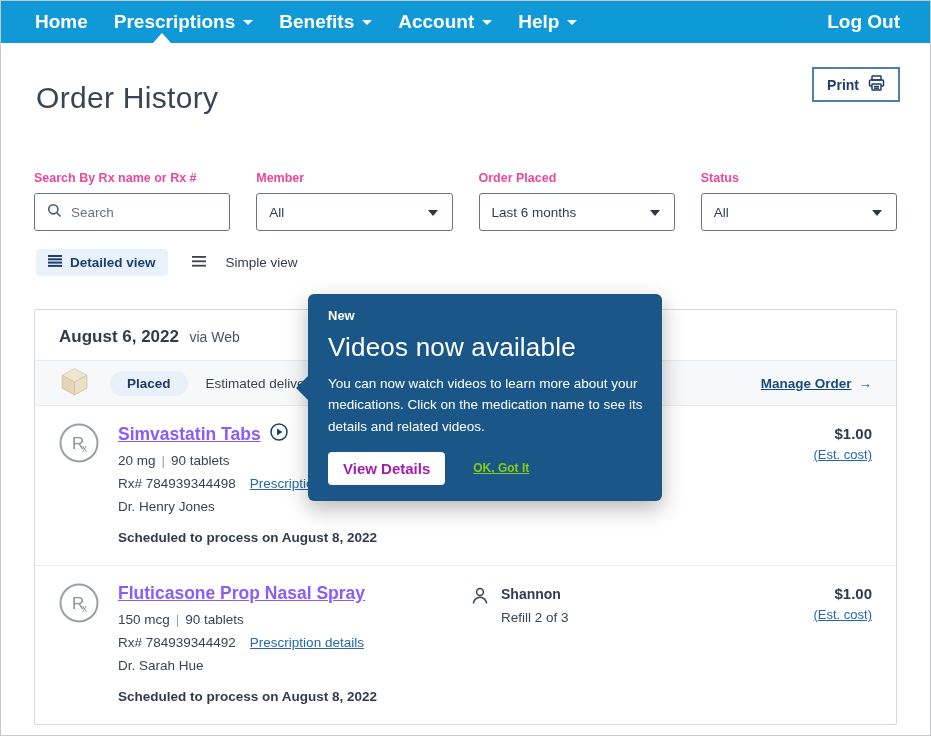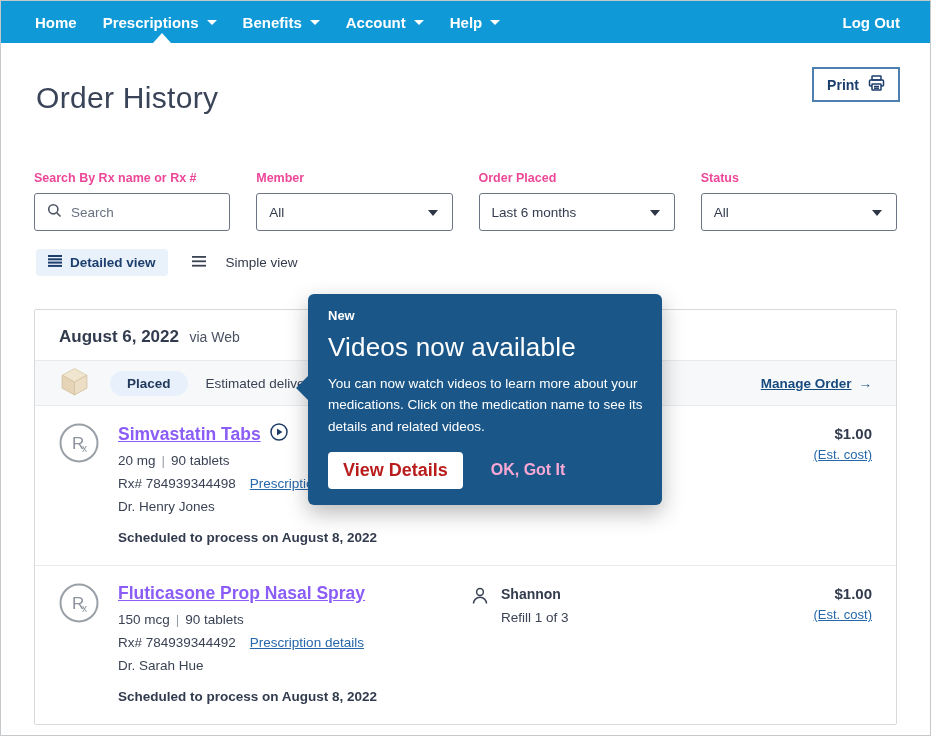--- a/index.html
+++ b/index.html
@@ -9,21 +9,21 @@
     width:931px; height:736px; background:#fff;
     border:1px solid #c6c9cc; position:relative; overflow:hidden;
     margin:0 auto;
   }
   
   .topnav {
     height:42px; background:#0f9ad7; display:flex; align-items:center;
     padding:0 30px 0 34px; position:relative;
   }
   .nav-item {
-    color:#fff; font-weight:bold; font-size:15px; margin-right:26px;
+    color:#fff; font-weight:bold; font-size:19px; margin-right:26px;
     display:flex; align-items:center; cursor:pointer; position:relative; height:42px;
   }
   .nav-caret {
     width:0; height:0; border-left:5px solid transparent; border-right:5px solid transparent;
     border-top:5px solid #fff; margin-left:8px; display:inline-block;
   }
   .nav-logout { margin-left:auto; margin-right:0; }
   .nav-notch {
     position:absolute; left:152px; bottom:0; width:0; height:0;
     border-left:9px solid transparent; border-right:9px solid transparent;
@@ -115,24 +115,24 @@
   .popup-arrow {
     position:absolute; left:-12px; top:82px; width:0; height:0;
     border-top:12px solid transparent; border-bottom:12px solid transparent;
     border-right:12px solid #1a5788;
   }
   .popup-tag { font-size:13px; font-weight:bold; }
   .popup-title { font-size:26px; font-weight:300; margin-top:9px; letter-spacing:.2px; }
   .popup-body { font-size:13.5px; line-height:1.58; margin-top:10px; width:318px; }
   .popup-actions { display:flex; align-items:center; gap:28px; margin-top:15px; }
   .popup-primary {
-    background:#fff; color:#b91c1c; font-weight:bold; font-size:18px; border:none;
+    background:#fff; color:#a21caf; font-weight:bold; font-size:15px; border:none;
     border-radius:4px; padding:8px 15px; cursor:pointer; font-family:inherit;
   }
-  .popup-secondary { font-size:16px; font-weight:bold; color:#f9a8d4; cursor:pointer; }
+  .popup-secondary { font-size:12px; font-weight:bold; color:#84cc16; text-decoration:underline; cursor:pointer; }
 </style>
 </head>
 <body>
 
 <div class="page">
 
   <nav class="topnav">
     <div class="nav-item">
       <span>Home</span>
     </div>
@@ -314,21 +314,21 @@
       </div>
       <div class="member-col">
         <span>
           <svg width="20" height="20" viewBox="0 0 20 20" fill="none" stroke="#3a4254" stroke-width="1.5">
             <circle cx="10" cy="6" r="3.4"></circle>
             <path d="M3.5,17.5 a6.5,6.2 0 0 1 13,0"></path>
           </svg>
         </span>
         <div>
           <div class="member-name">Shannon</div>
-          <div class="member-refill">Refill 1 of 3</div>
+          <div class="member-refill">Refill 2 of 3</div>
         </div>
       </div>
       <div class="price-col">
         <div class="price">$1.00</div>
         <div class="est-link">(Est. cost)</div>
       </div>
     </div>
   </div>
 
   <div class="popup">

